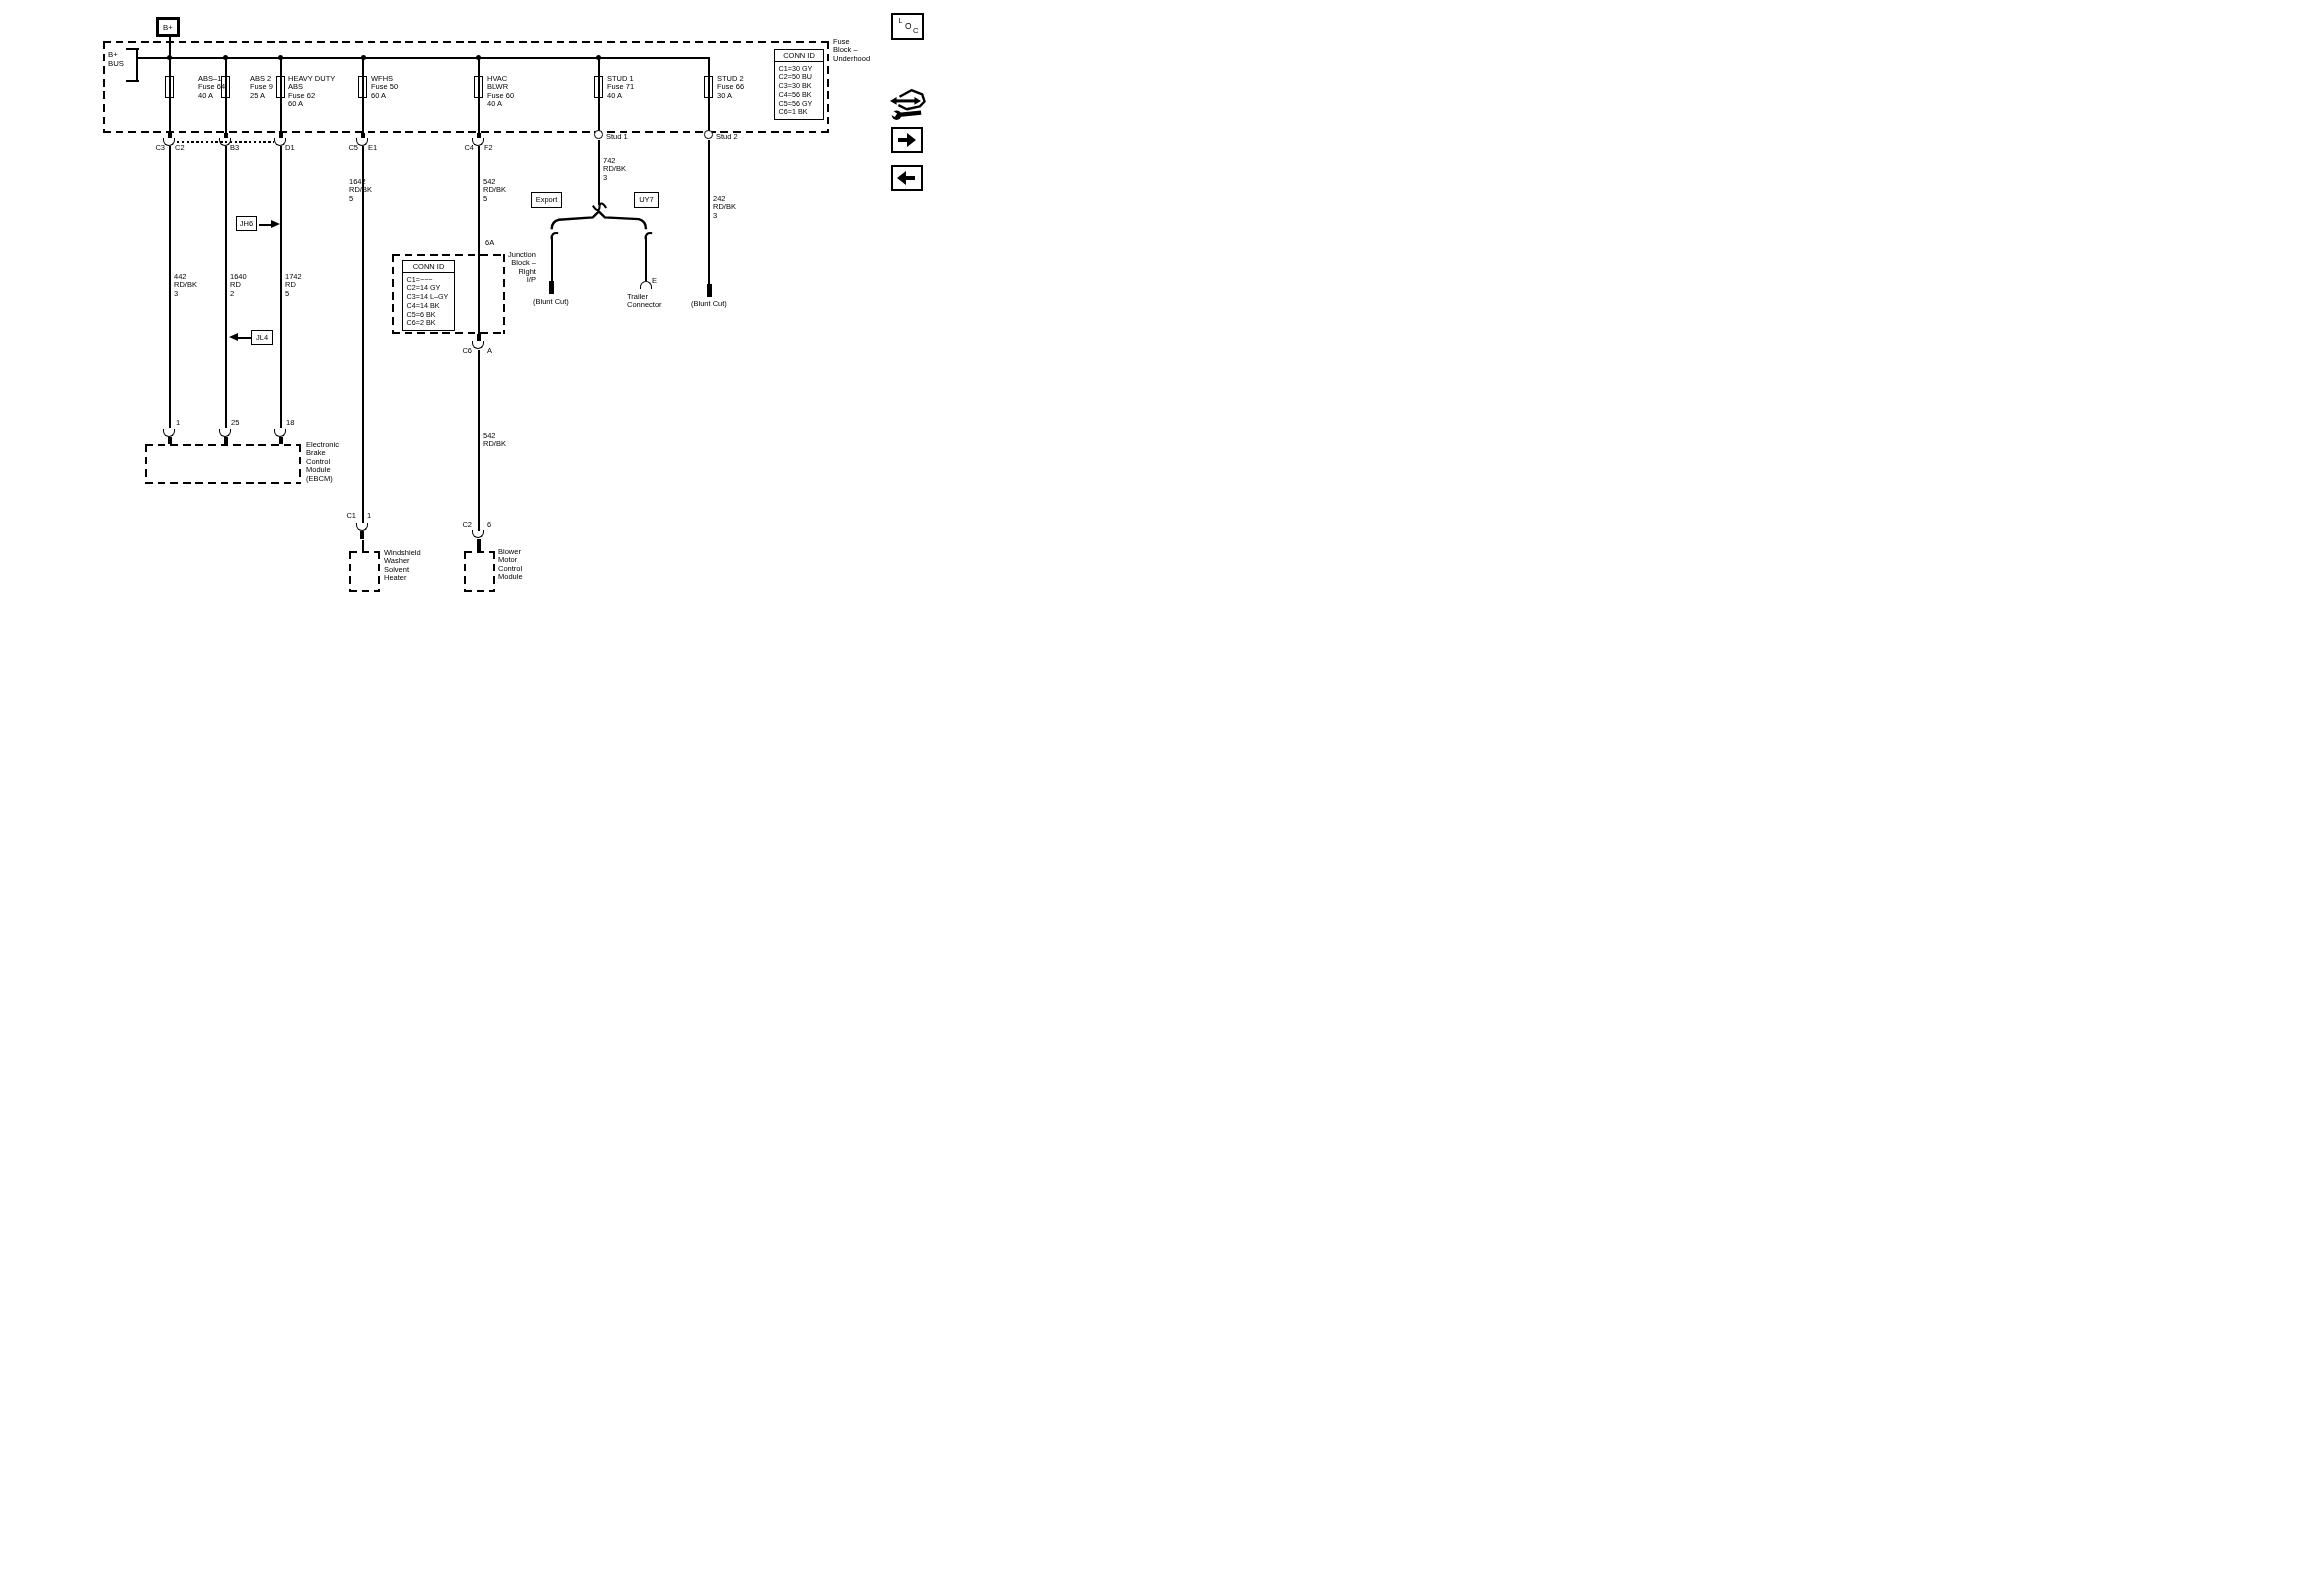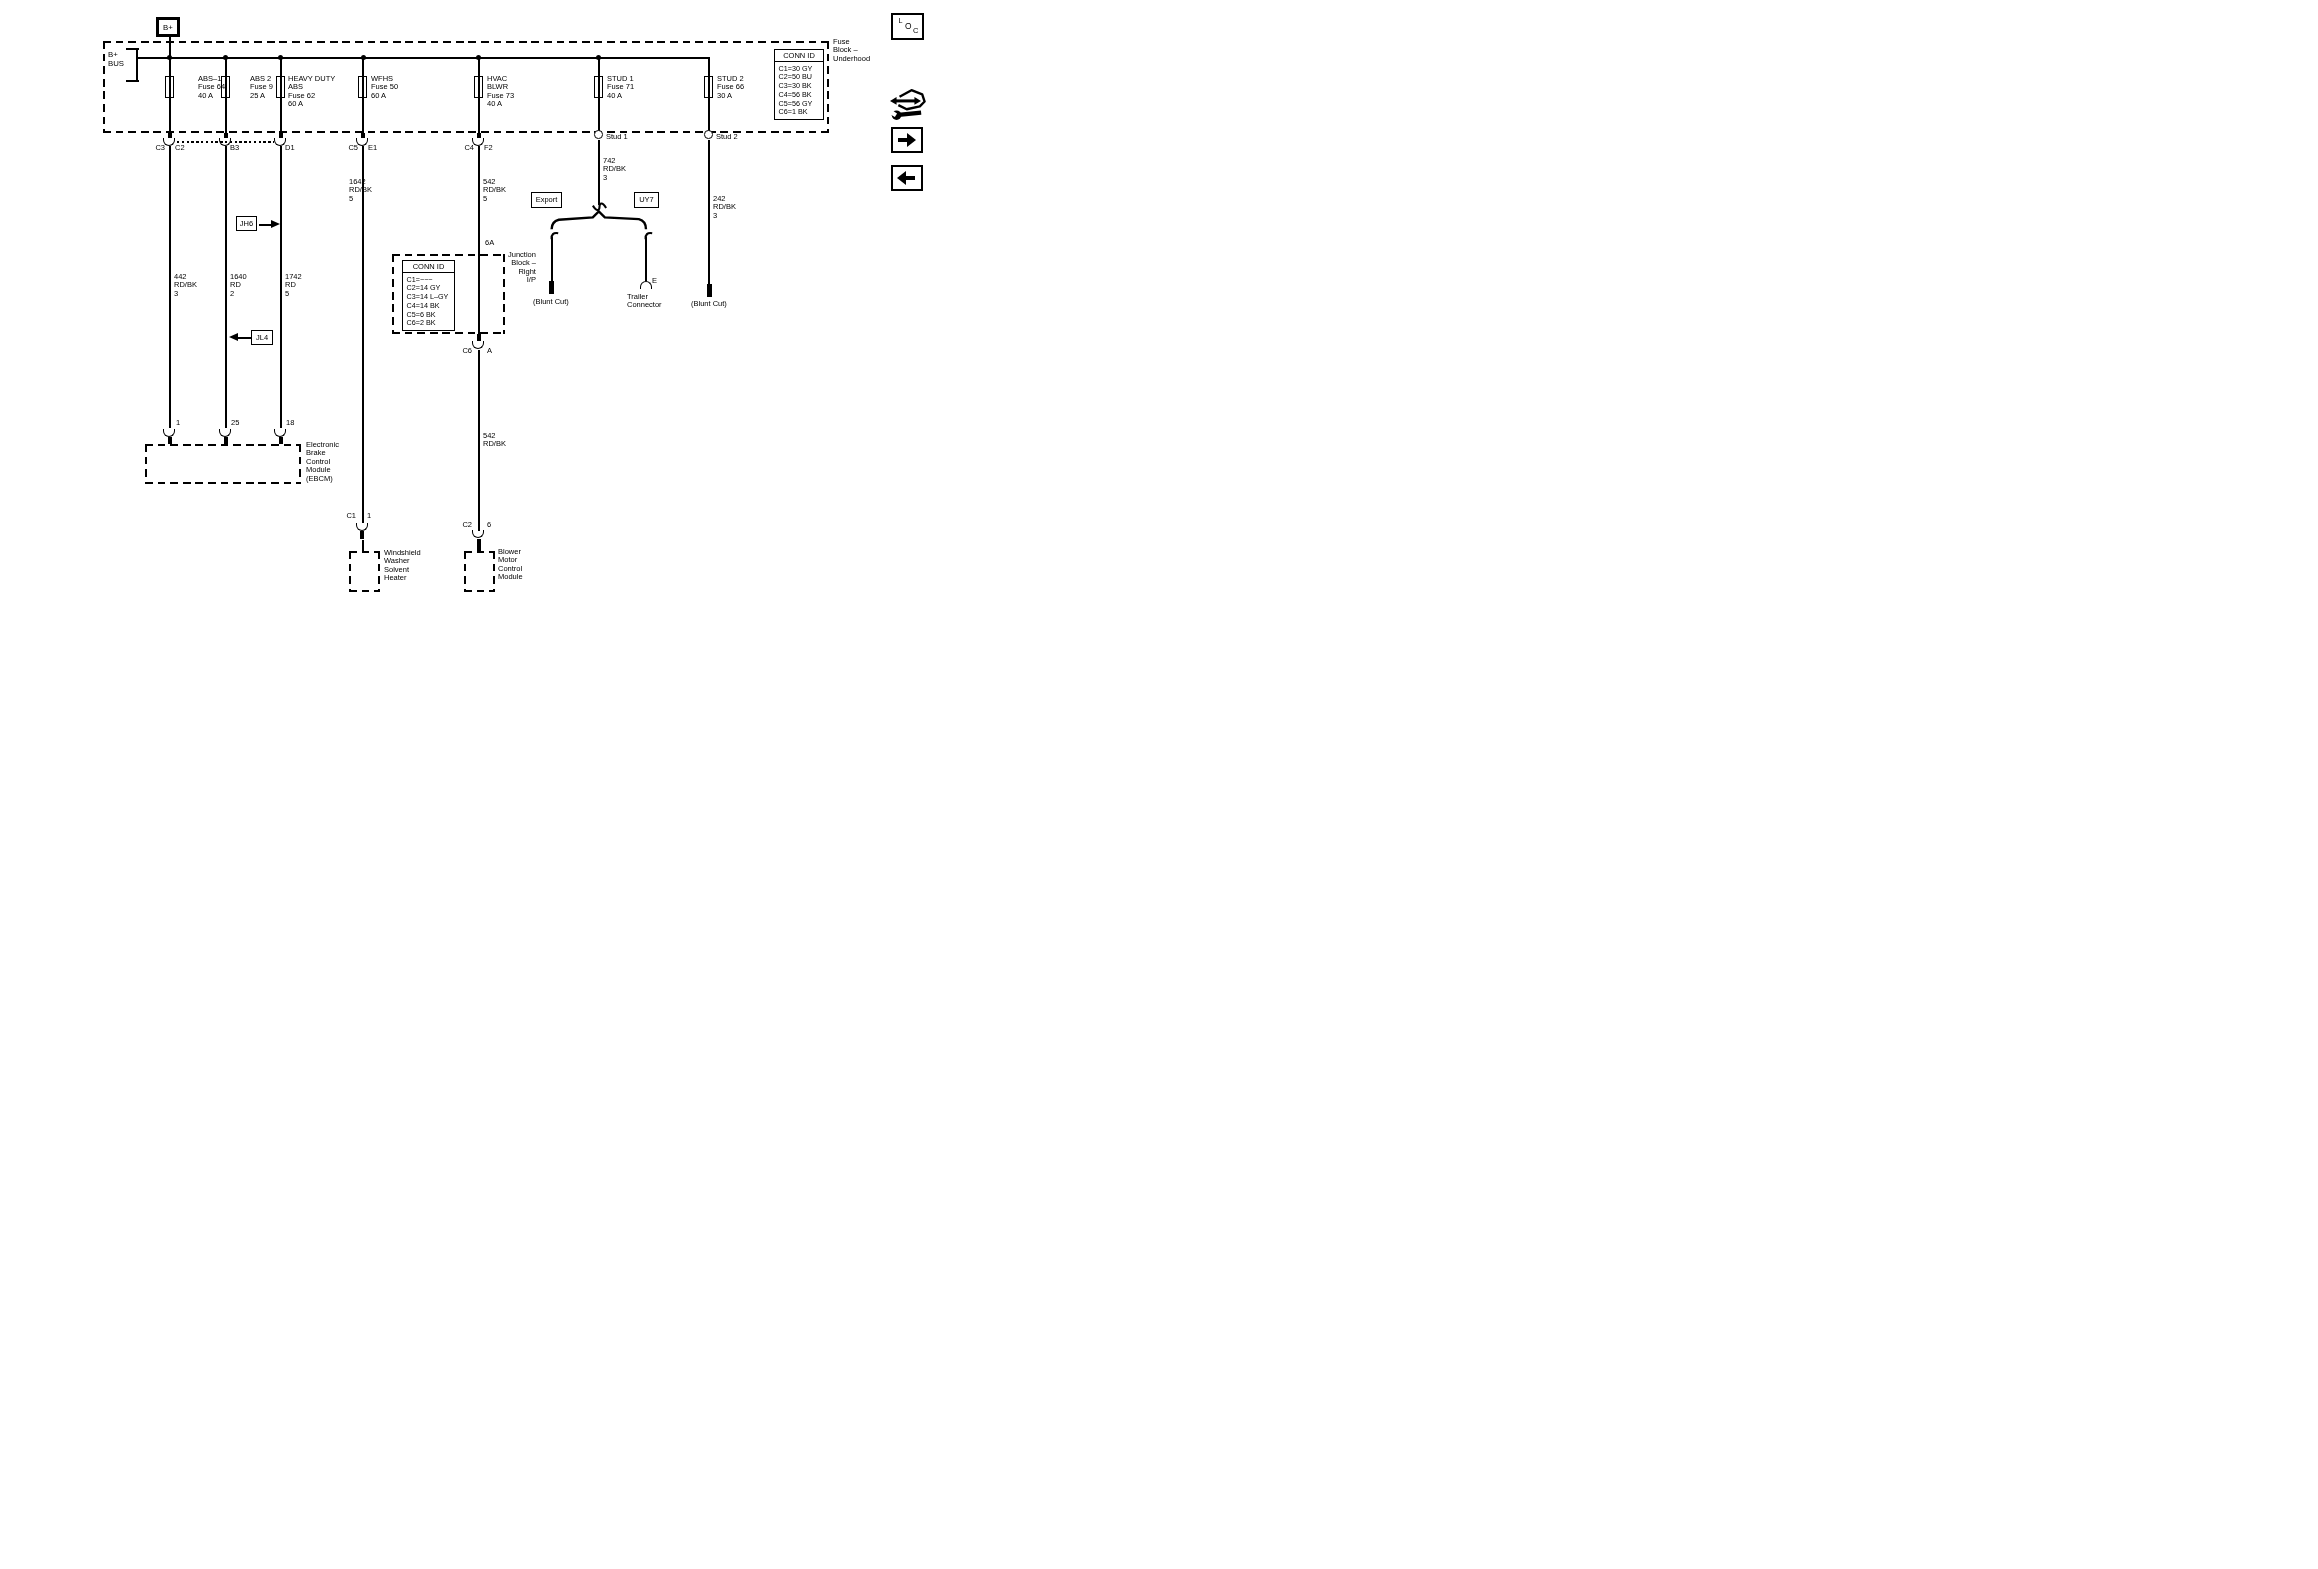--- a/index.html
+++ b/index.html
@@ -88,21 +88,21 @@
 25 A</div>
   <div class="t" style="left:288px;top:75px;">HEAVY DUTY
 ABS
 Fuse 62
 60 A</div>
   <div class="t" style="left:371px;top:75px;">WFHS
 Fuse 50
 60 A</div>
   <div class="t" style="left:487px;top:75px;">HVAC
 BLWR
-Fuse 73
+Fuse 60
 40 A</div>
   <div class="t" style="left:607px;top:75px;">STUD 1
 Fuse 71
 40 A</div>
   <div class="t" style="left:717px;top:75px;">STUD 2
 Fuse 66
 30 A</div>
 
   <div class="table" style="left:774px;top:49px;width:48px;">
     <div class="hdr">CONN ID</div>

